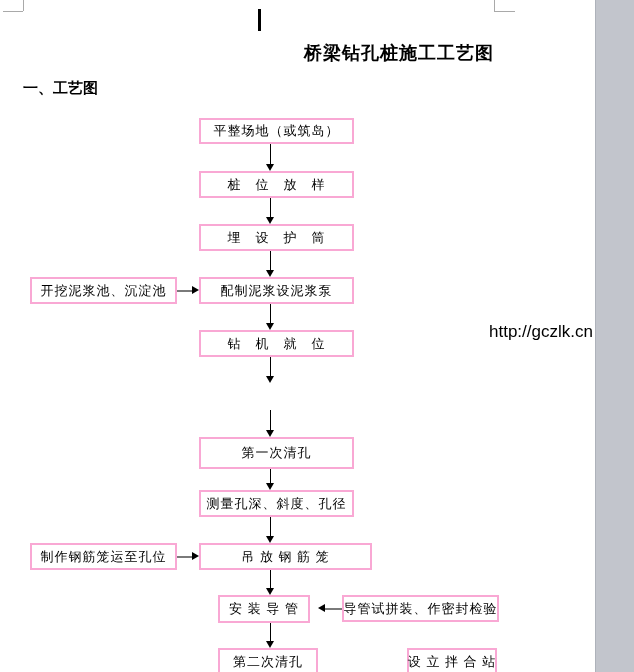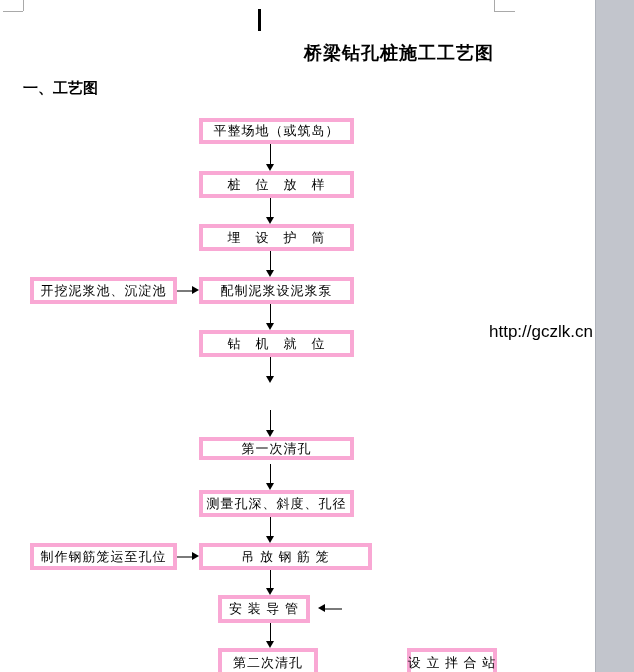--- a/index.html
+++ b/index.html
@@ -24,21 +24,21 @@
     position:absolute; left:23px; top:41px; width:471px;
     text-align:right; font-size:18px; font-weight:bold; color:#000;
     letter-spacing:1px; white-space:nowrap;
   }
   .section-heading {
     position:absolute; left:23px; top:79px;
     font-size:15px; font-weight:bold; color:#000; white-space:nowrap;
   }
 
   .flow-box {
-    position:absolute; background:#fff; border:4px solid #f9a8d4;
+    position:absolute; background:#fff; border:2px solid #f9a8d4;
     display:flex; align-items:center; justify-content:center;
     font-size:13px; color:#000; white-space:pre; letter-spacing:1px;
     z-index:2;
   }
 
   
   .varrow { position:absolute; left:266px; width:9px; z-index:1; }
   .varrow .shaft { position:absolute; left:4px; top:0; bottom:6px; width:1px; background:#000; }
   .varrow .head {
     position:absolute; bottom:0; left:0; width:0; height:0;
@@ -76,28 +76,29 @@
   <div class="caret"></div>
 
   <div class="doc-title">桥梁钻孔桩施工工艺图</div>
   <div class="section-heading">一、工艺图</div>
 
   <div class="flow-box" style="left:199px;top:118px;width:155px;height:26px;">平整场地（或筑岛）</div>
   <div class="flow-box" style="left:199px;top:171px;width:155px;height:27px;">桩　位　放　样</div>
   <div class="flow-box" style="left:199px;top:224px;width:155px;height:27px;">埋　设　护　筒</div>
   <div class="flow-box" style="left:199px;top:277px;width:155px;height:27px;">配制泥浆设泥浆泵</div>
   <div class="flow-box" style="left:199px;top:330px;width:155px;height:27px;">钻　机　就　位</div>
-  <div class="flow-box" style="left:199px;top:437px;width:155px;height:23px;">第一次清孔</div>
+  <div class="flow-box" style="left:199px;top:437px;width:155px;height:32px;">第一次清孔</div>
   <div class="flow-box" style="left:199px;top:490px;width:155px;height:27px;">测量孔深、斜度、孔径</div>
   <div class="flow-box" style="left:199px;top:543px;width:173px;height:27px;">吊 放 钢 筋 笼</div>
   <div class="flow-box" style="left:218px;top:595px;width:92px;height:28px;">安 装 导 管</div>
   <div class="flow-box" style="left:218px;top:648px;width:100px;height:26px;border-bottom:none;">第二次清孔</div>
 
   <div class="flow-box" style="left:30px;top:277px;width:147px;height:27px;">开挖泥浆池、沉淀池</div>
   <div class="flow-box" style="left:30px;top:543px;width:147px;height:27px;">制作钢筋笼运至孔位</div>
+  <div class="flow-box" style="left:342px;top:595px;width:157px;height:27px;">导管试拼装、作密封检验</div>
   <div class="flow-box" style="left:407px;top:648px;width:90px;height:26px;border-bottom:none;">设 立 拌 合 站</div>
 
   <div class="varrow" style="top:144px;height:27px;">
       <div class="shaft"></div>
       <div class="head"></div>
     </div>
   <div class="varrow" style="top:198px;height:26px;">
       <div class="shaft"></div>
       <div class="head"></div>
     </div>

